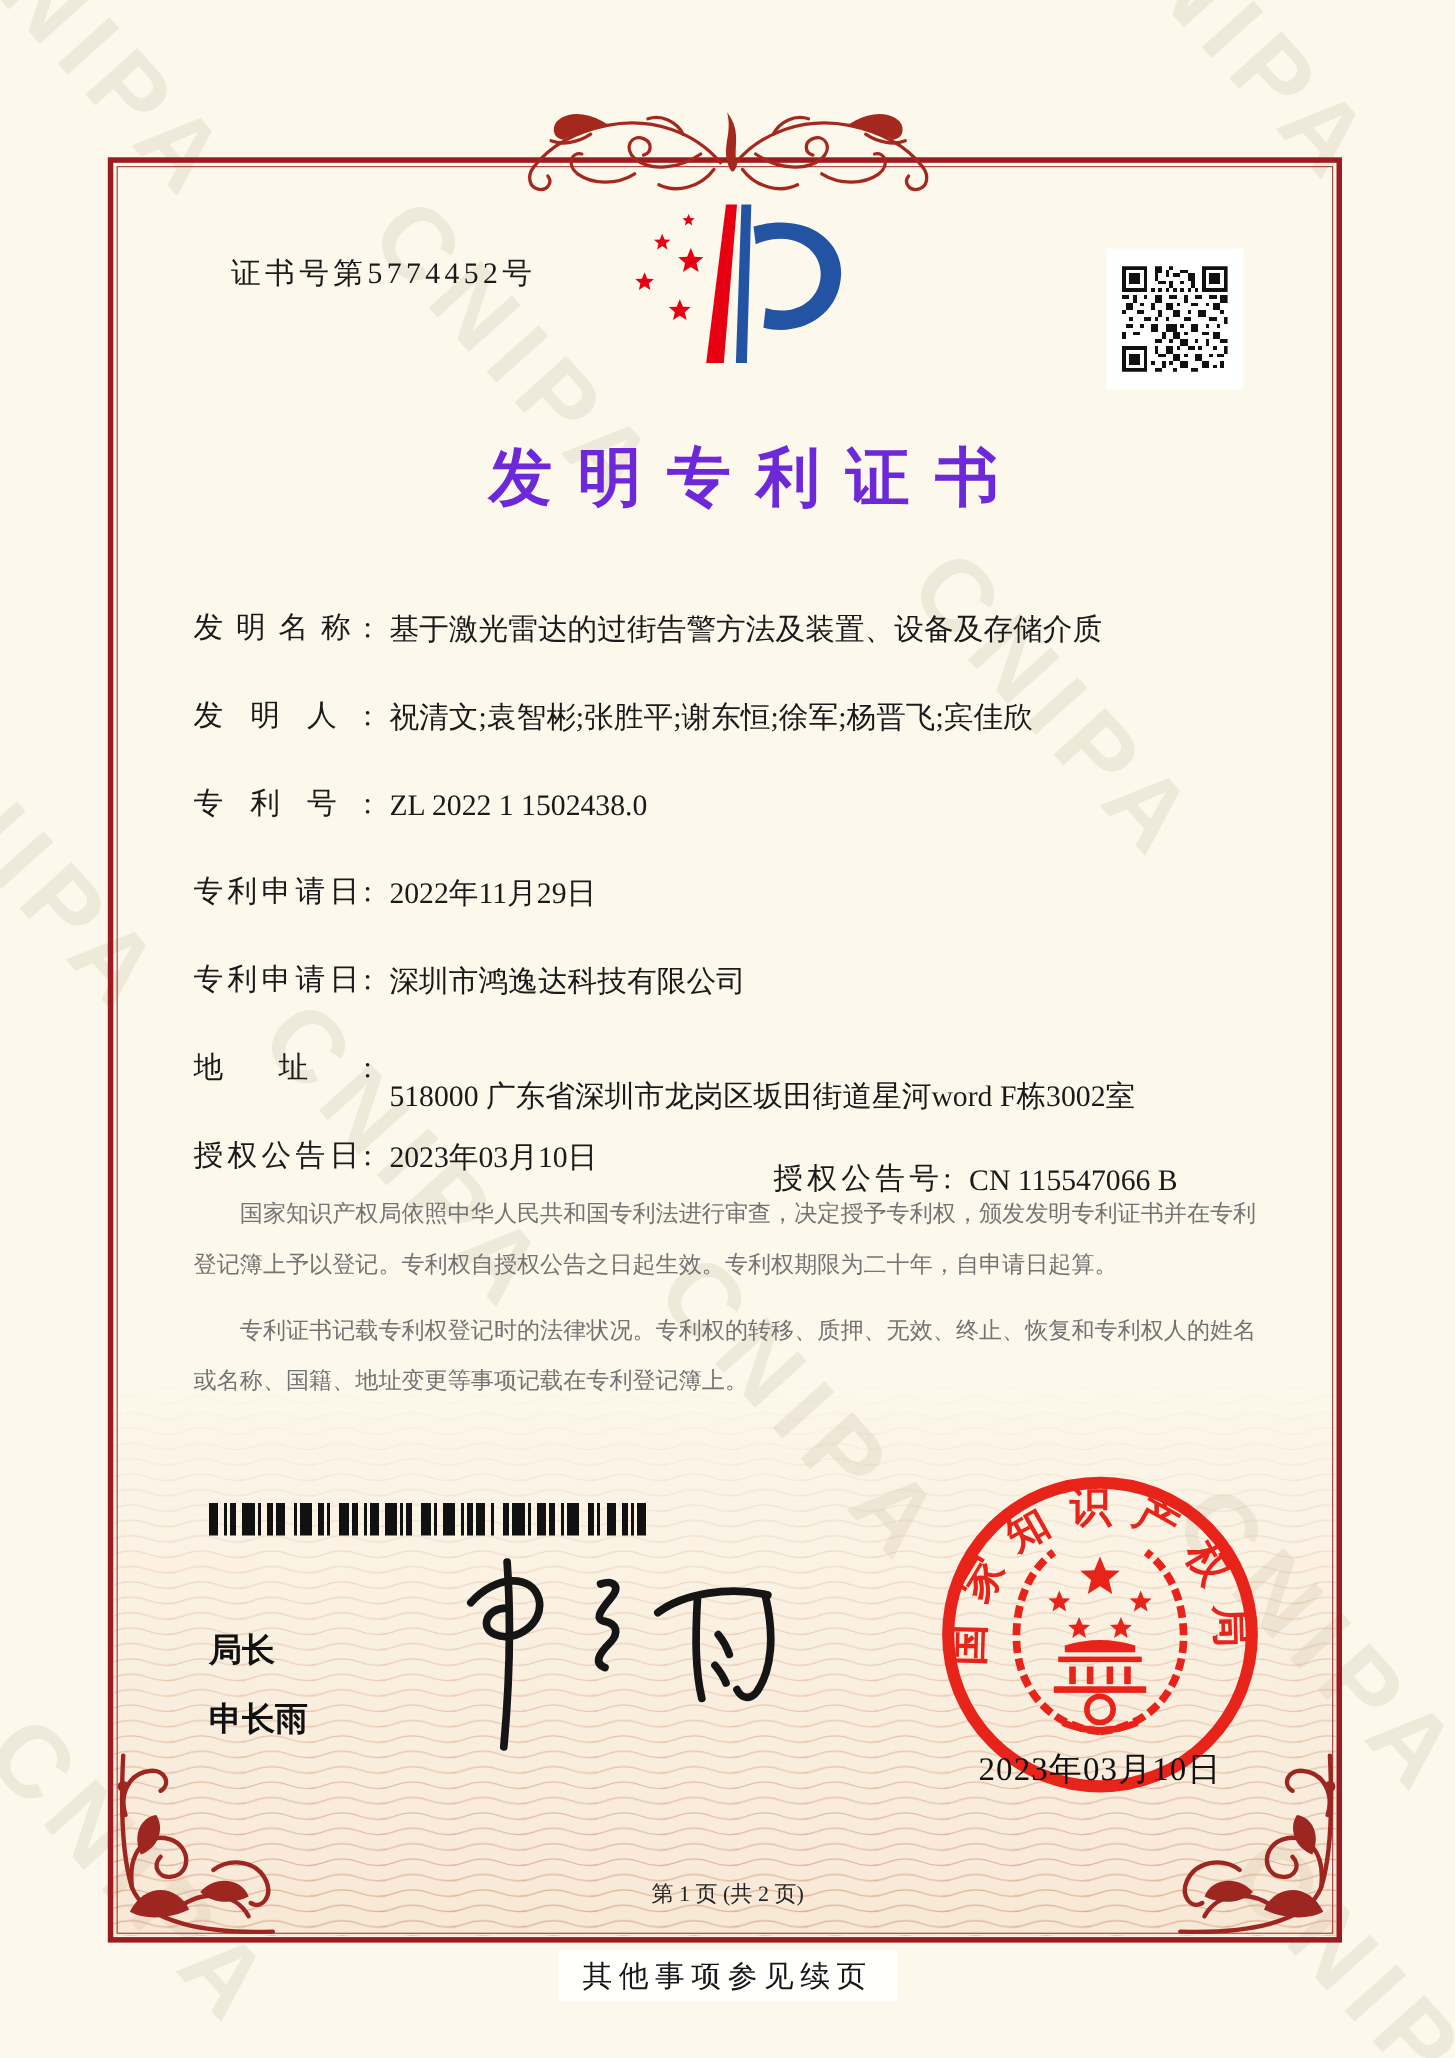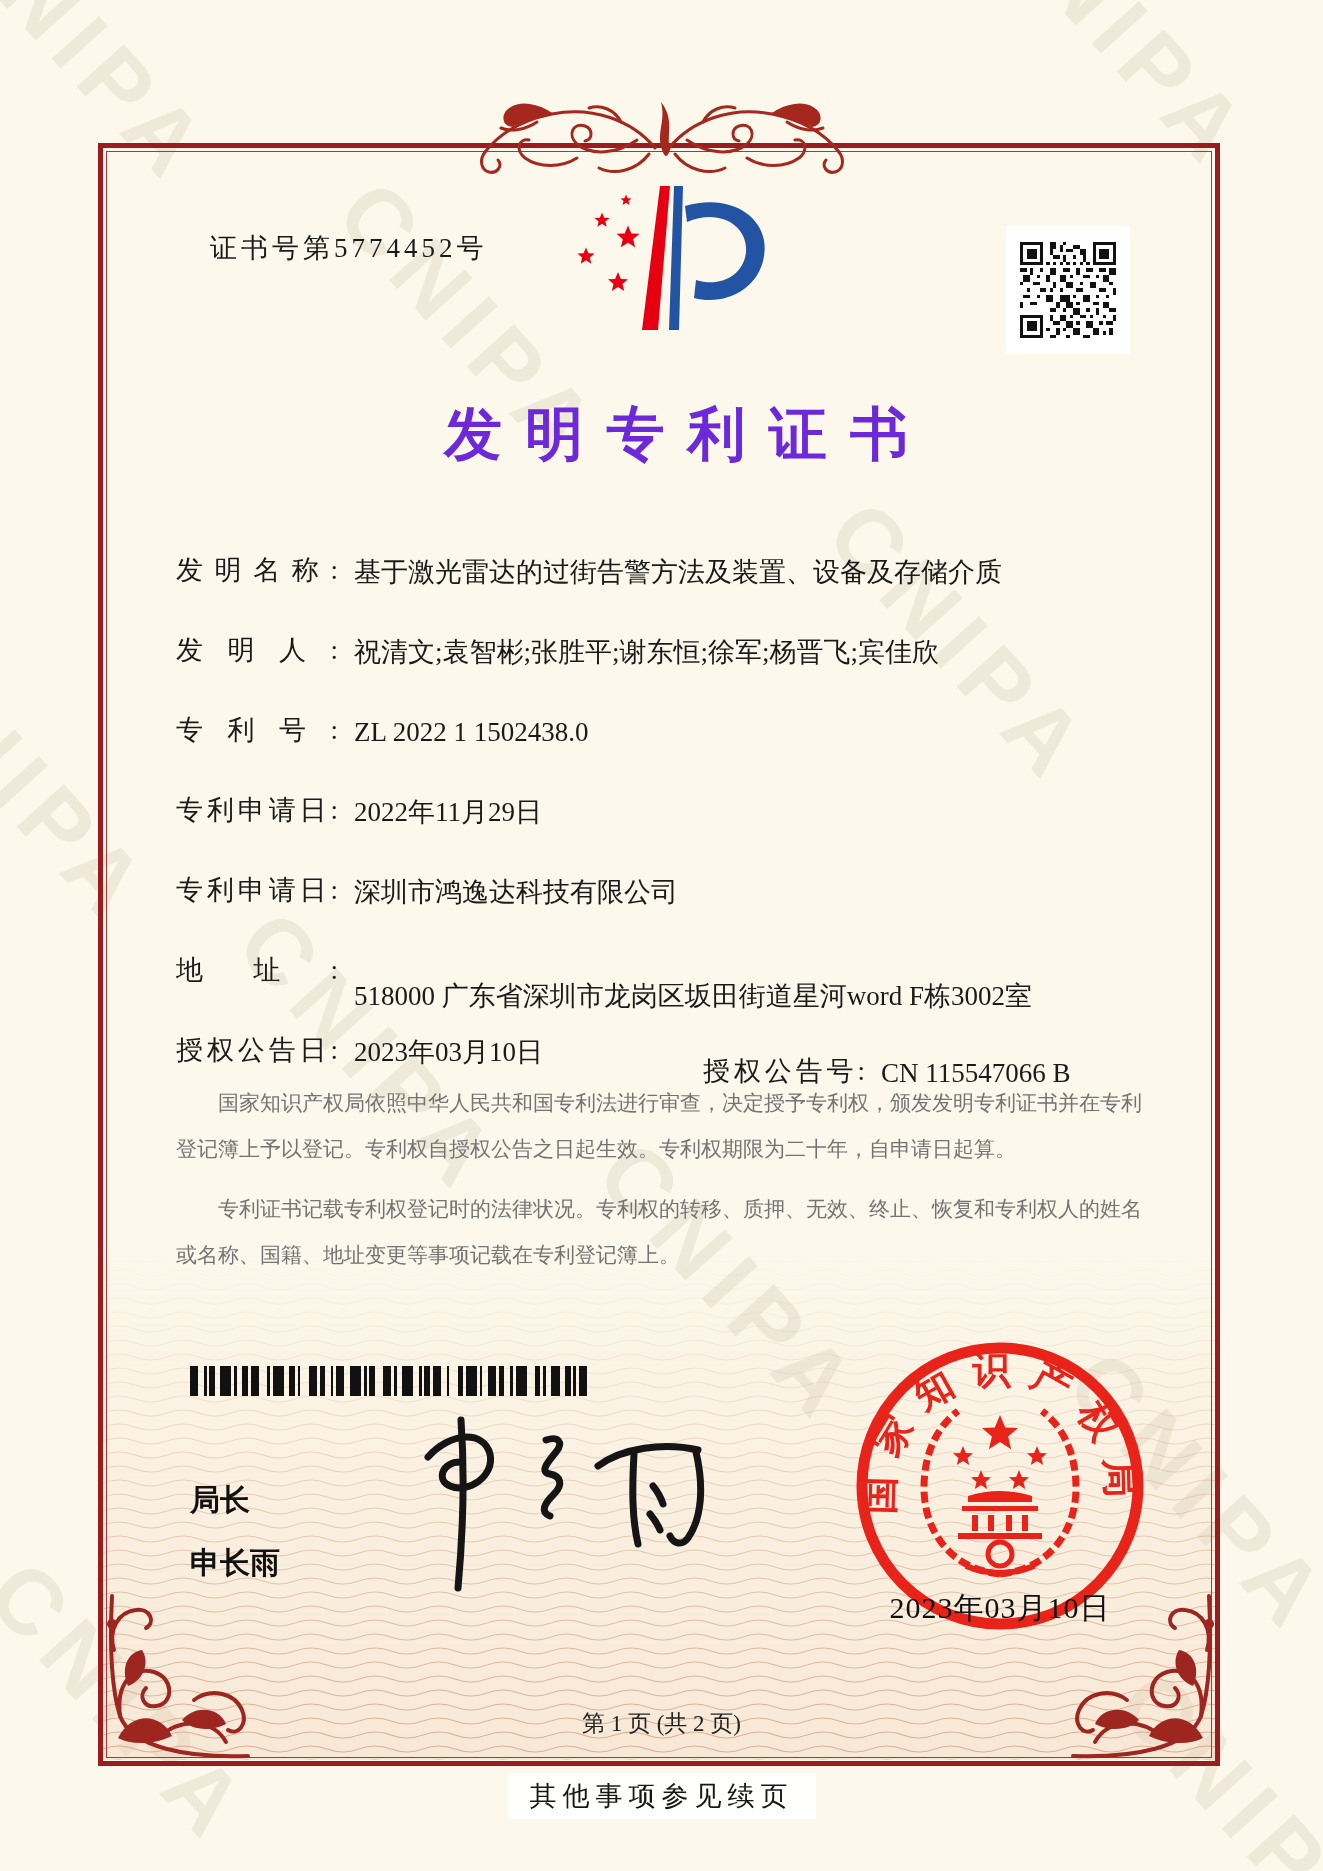--- a/index.html
+++ b/index.html
@@ -55,21 +55,21 @@
   .barcode{position:absolute;left:190px;top:1366px;}
   .commissioner{position:absolute;left:190px;top:1480px;
     font-family:"Liberation Sans","DejaVu Sans",sans-serif;font-weight:700;font-size:30px;color:#111;}
   .commissioner .line2{margin-top:22px;}
   .signature{position:absolute;left:398px;top:1402px;}
   .seal{position:absolute;left:850px;top:1336px;}
   .seal-date{
     position:absolute;left:878px;top:1588px;width:244px;text-align:center;
     font-size:30px;color:#101010;letter-spacing:1px;
   }
-  .page-footer{position:absolute;left:0;right:0;top:1708px;text-align:center;font-size:23px;color:#222;}
+  .page-footer{position:absolute;left:0;right:0;top:1708px;text-align:center;font-size:20px;color:#222;}
   .continuation{position:absolute;left:0;right:0;top:1778px;text-align:center;font-size:27px;color:#161616;}
   .continuation span{background:rgba(255,255,255,0.9);padding:8px 22px;letter-spacing:6px;margin-top:40px;}
 </style>
 </head>
 <body>
 
 <div class="page">
 
   <div class="wm" style="left:-90px;top:-10px">CNIPA</div>
   <div class="wm" style="left:950px;top:-25px">CNIPA</div>

